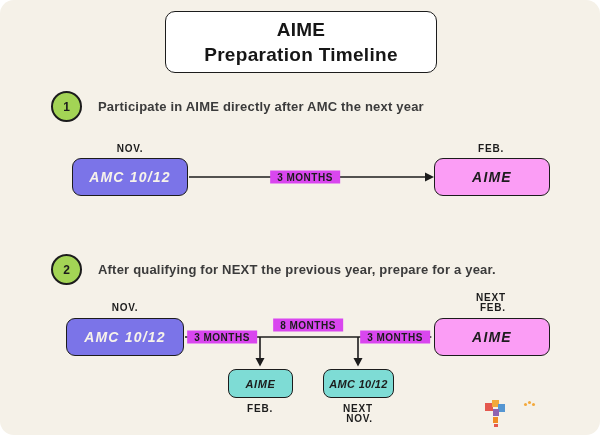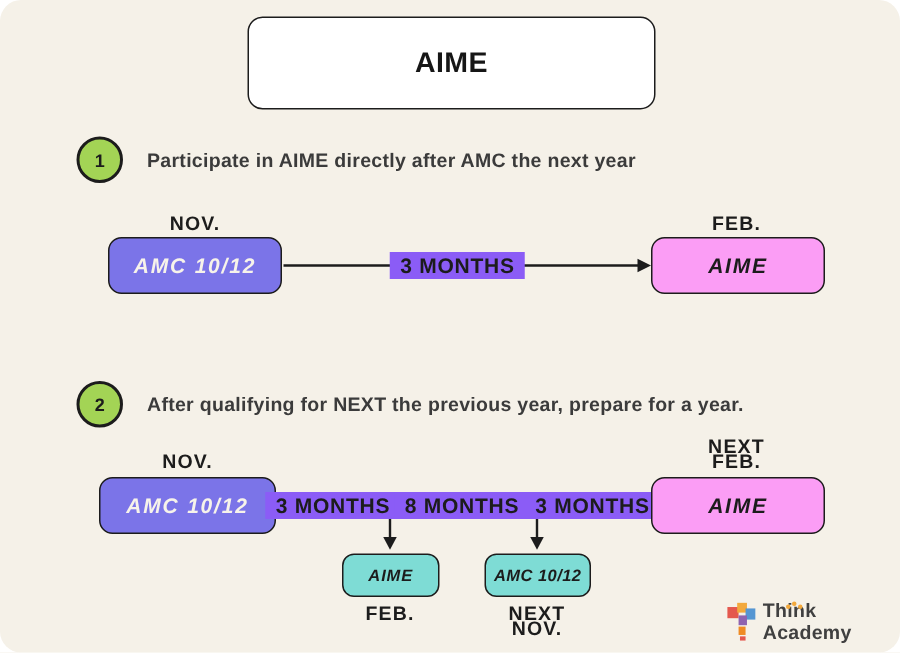--- a/index.html
+++ b/index.html
@@ -32,27 +32,27 @@
   .node {
     position:absolute; border:1.6px solid #1c1c1c; border-radius:9px;
     display:flex; align-items:center; justify-content:center;
     font-weight:600; letter-spacing:1.2px; white-space:nowrap;font-style:italic;
   }
   .node.purple { background:#7b74e8; color:#f7f3ea; font-size:14px; }
   .node.pink   { background:#fb9df5; color:#1c1c1c; font-size:14px; }
   .node.teal   { background:#7edcd5; color:#1c1c1c; font-size:11px; border-radius:8px; letter-spacing:0.6px; font-weight:700; }
 
   .date-label {
-    position:absolute; font-size:13px; font-weight:700; letter-spacing:0.8px;
-    color:#1c1c1c; text-align:center; transform:translateX(-50%); line-height:10px;
+    position:absolute; font-size:10px; font-weight:700; letter-spacing:0.8px;
+    color:#1c1c1c; text-align:right; transform:translateX(-50%); line-height:10px;
     white-space:nowrap;
   }
   .seg-label {
-    position:absolute; font-size:14px; font-weight:700; letter-spacing:0.5px;
-    color:#1c1c1c; background:#8b5cf6; padding:1px 7px;
+    position:absolute; font-size:10px; font-weight:700; letter-spacing:0.5px;
+    color:#1c1c1c; background:#d946ef; padding:1px 7px;
     transform:translate(-50%,-50%); white-space:nowrap;
   }
 
   .logo { position:absolute; left:484px; top:399px; display:flex; align-items:center; }
   .logo-text { font-size:13px; font-weight:700; color:#404040; margin-left:5px; letter-spacing:0.2px; }
   .logo-crown {
     position:absolute; left:44px; top:2px; width:3px; height:3px; border-radius:50%;
     background:#f3a93c; box-shadow:-4px 2px 0 #f3a93c, 4px 2px 0 #f3a93c;
   }
 </style>
@@ -71,39 +71,40 @@
 
     <line x1="260" y1="337" x2="260" y2="359" stroke="#1c1c1c" stroke-width="1.6"></line>
     <polygon points="255.5,358 264.5,358 260,366.5" fill="#1c1c1c"></polygon>
 
     <line x1="358" y1="337" x2="358" y2="359" stroke="#1c1c1c" stroke-width="1.6"></line>
     <polygon points="353.5,358 362.5,358 358,366.5" fill="#1c1c1c"></polygon>
   </svg>
 
   <div class="title-box">
     <div>AIME</div>
+    <div>Preparation Timeline</div>
   </div>
 
   <div class="step-circle" style="left:51px; top:91px;">1</div>
   <div class="step-text" style="left:98px; top:99px;">Participate in AIME directly after AMC the next year</div>
 
   <div class="date-label" style="left:130px; top:144px;">NOV.</div>
   <div class="node purple" style="left:72px; top:158px; width:116px; height:38px;">AMC 10/12</div>
   <div class="seg-label" style="left:305px; top:177px;">3 MONTHS</div>
   <div class="date-label" style="left:491px; top:144px;">FEB.</div>
   <div class="node pink" style="left:434px; top:158px; width:116px; height:38px;">AIME</div>
 
   <div class="step-circle" style="left:51px; top:254px;">2</div>
   <div class="step-text" style="left:98px; top:262px;">After qualifying for NEXT the previous year, prepare for a year.</div>
 
   <div class="date-label" style="left:125px; top:303px;">NOV.</div>
   <div class="node purple" style="left:66px; top:318px; width:118px; height:38px;">AMC 10/12</div>
 
   <div class="seg-label" style="left:222px; top:337px;">3 MONTHS</div>
-  <div class="seg-label" style="left:308px; top:337px;">8 MONTHS</div>
+  <div class="seg-label" style="left:308px; top:325px;">8 MONTHS</div>
   <div class="seg-label" style="left:395px; top:337px;">3 MONTHS</div>
 
   <div class="date-label" style="left:491px; top:293px;">
     <div>NEXT</div>
     <div>FEB.</div>
   </div>
   <div class="node pink" style="left:434px; top:318px; width:116px; height:38px;">AIME</div>
 
   <div class="node teal" style="left:228px; top:369px; width:65px; height:29px;">AIME</div>
   <div class="date-label" style="left:260px; top:404px;">
@@ -120,16 +121,15 @@
   <div class="logo">
     <svg width="21" height="28" viewBox="0 0 21 28">
       <rect x="1" y="4" width="8" height="8" fill="#e4584e"></rect>
       <rect x="8" y="1" width="7" height="7" fill="#f3a93c"></rect>
       <rect x="14" y="5" width="7" height="8" fill="#5596d2"></rect>
       <rect x="9" y="10" width="6" height="7" fill="#8f63b0"></rect>
       <rect x="9" y="18" width="5" height="6" fill="#ef8b24"></rect>
       <rect x="10" y="25" width="4" height="3" fill="#e4584e"></rect>
     </svg>
     <div class="logo-crown"></div>
-    <span class="logo-text">Think Academy</span>
   </div>
 
 </div>
 
 </body></html>

